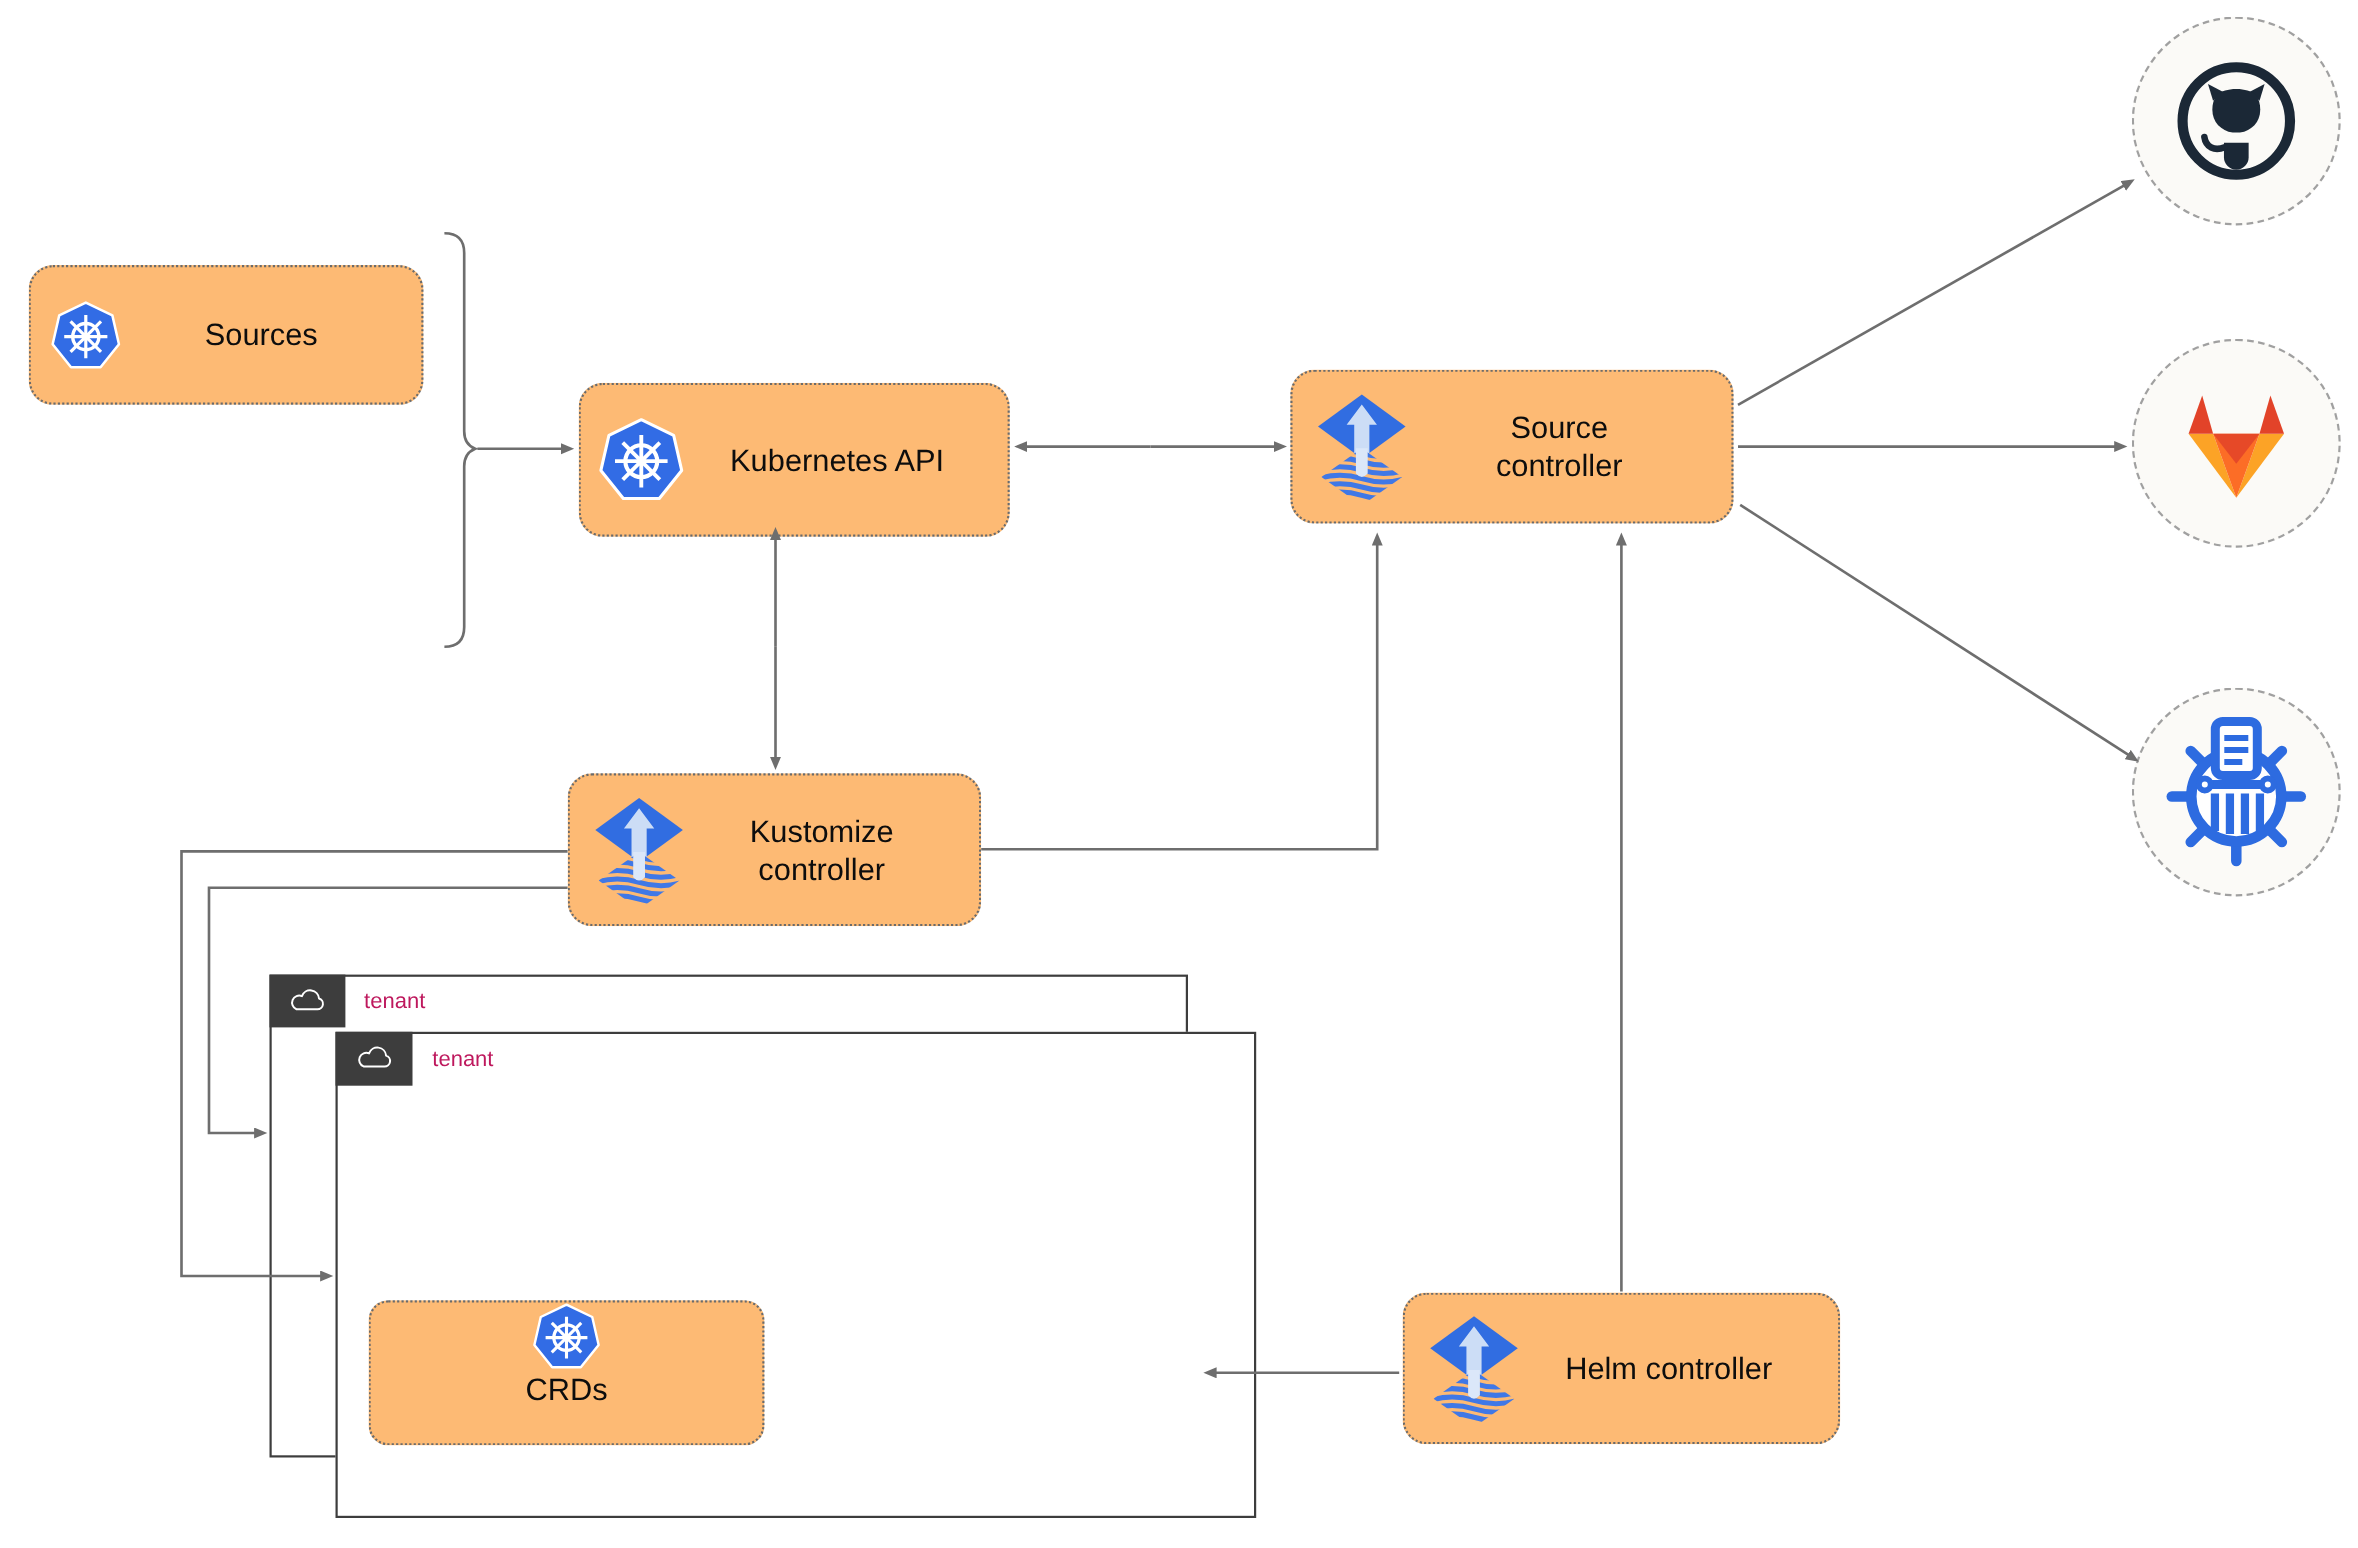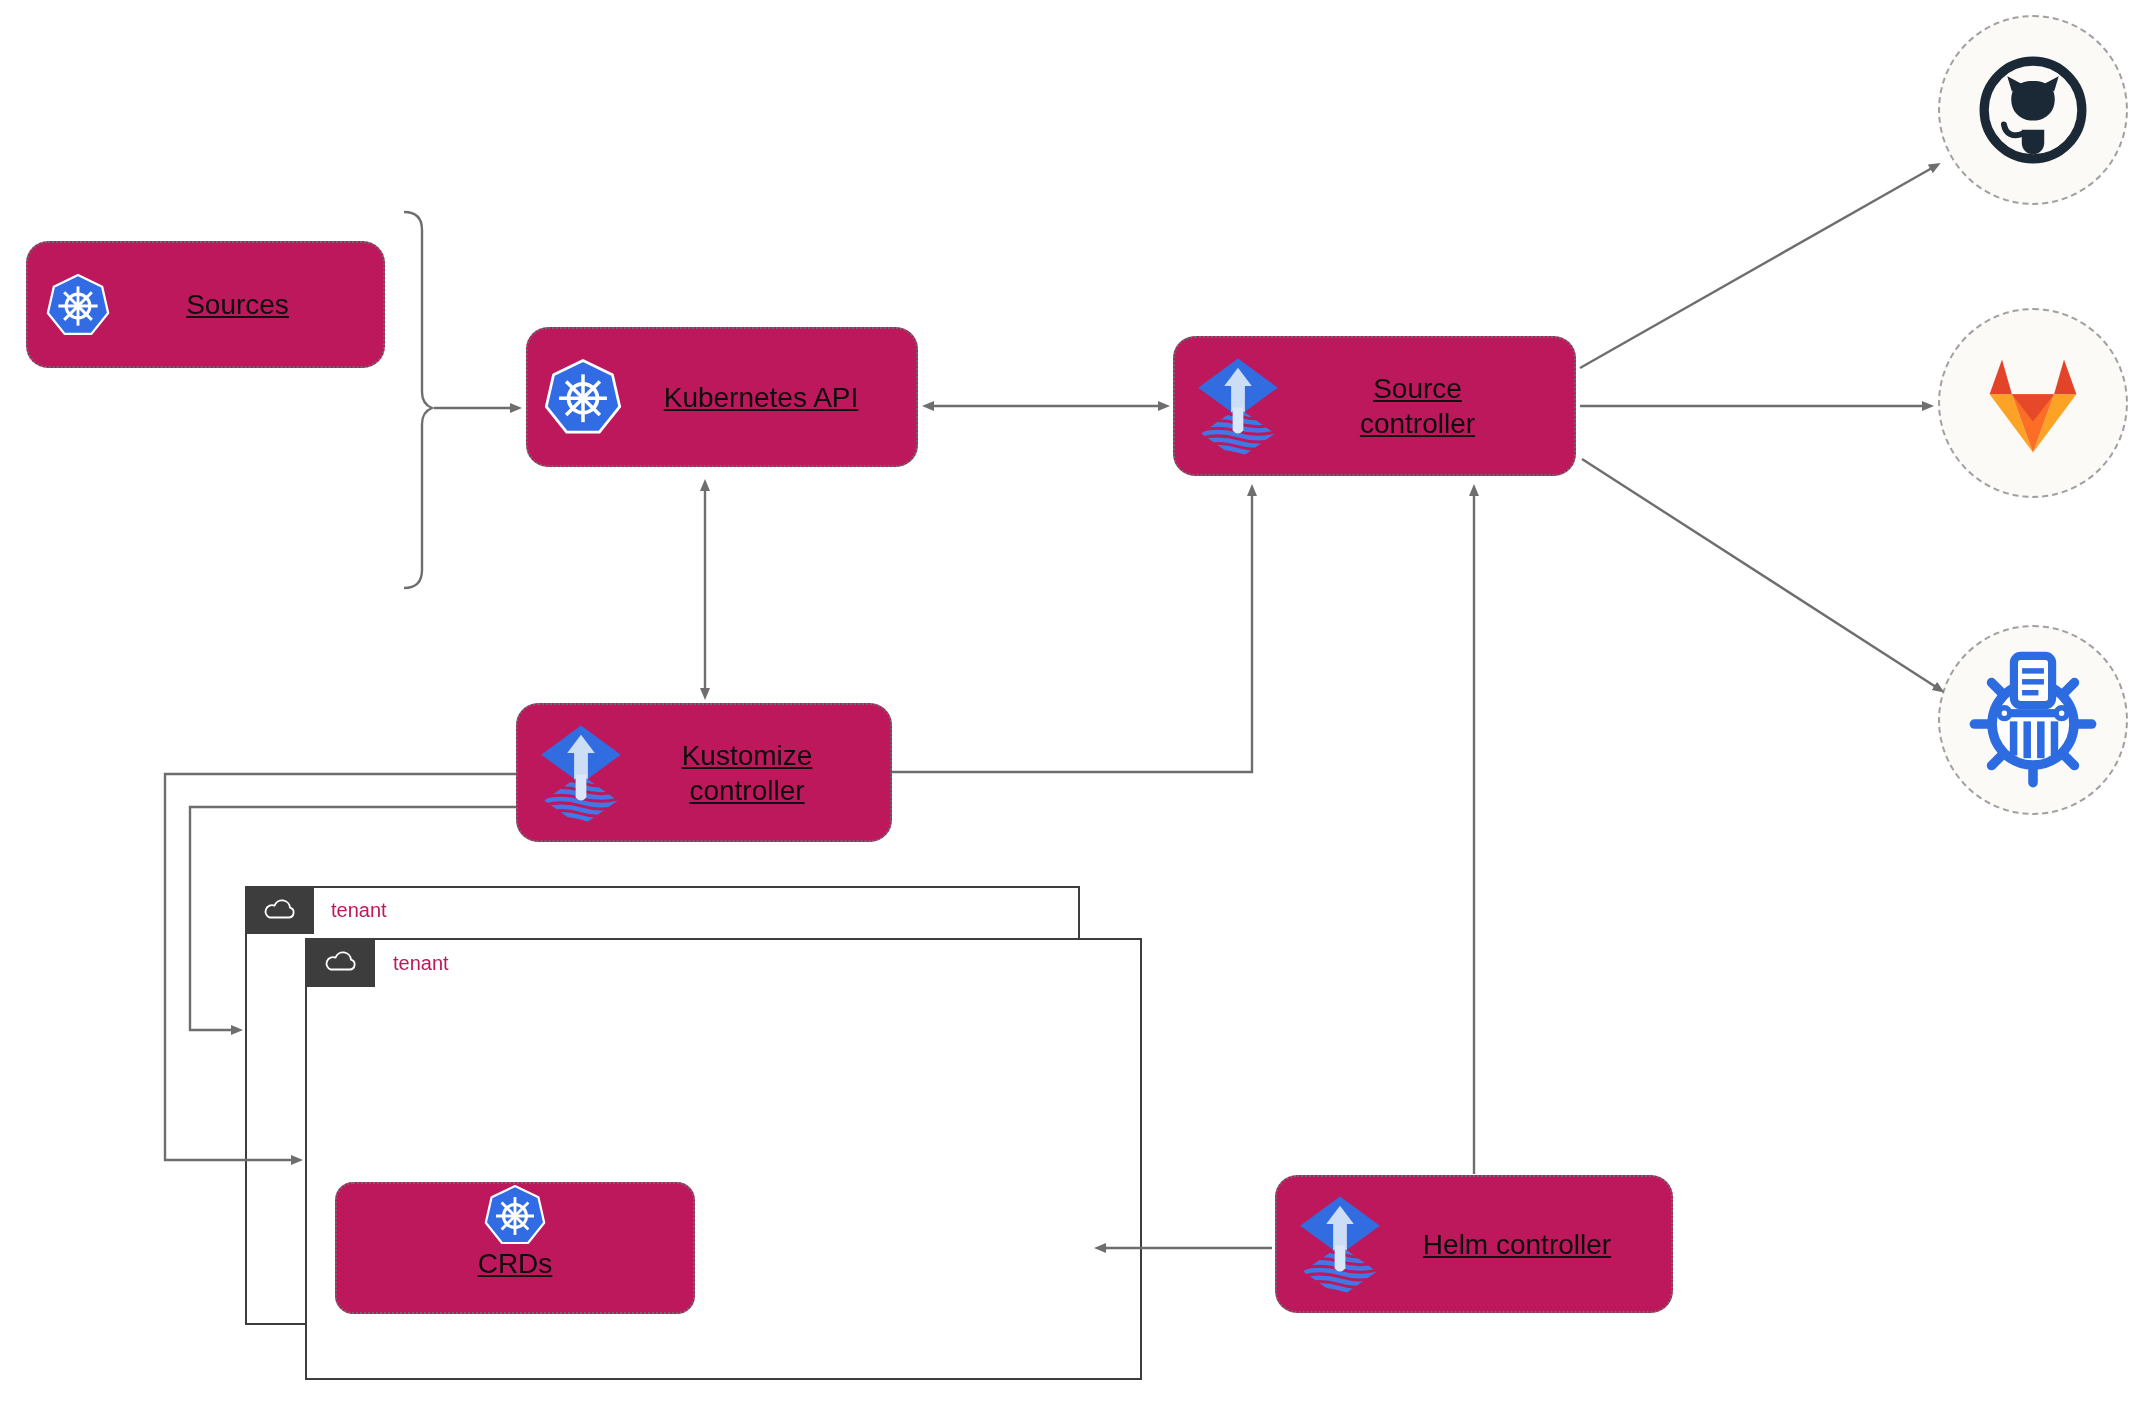--- a/index.html
+++ b/index.html
@@ -1,20 +1,20 @@
 <!DOCTYPE html>
 <html><head>
 <meta charset="utf-8">
 <style>
   html,body{margin:0;padding:0;background:#ffffff;}
   .canvas{position:relative;width:2144px;height:1407px;background:#ffffff;overflow:hidden;
           font-family:"Liberation Sans", sans-serif;color:#111;}
   
-  .node{position:absolute;background:#be185d;border:2px dotted #6b6b6b;border-radius:22px;
-        display:flex;align-items:center;box-sizing:border-box;text-decoration:underline;}
+  .node{position:absolute;background:#fdba74;border:2px dotted #6b6b6b;border-radius:22px;
+        display:flex;align-items:center;box-sizing:border-box;}
   .node .label{flex:1;text-align:center;font-size:28px;color:#0d0d0d;line-height:1.25;}
   .node .icon-wrap{display:flex;align-items:center;justify-content:center;}
   
   .tenant{position:absolute;background:#ffffff;border:2.5px solid #3d3d3d;box-sizing:border-box;}
   .chip{position:absolute;left:-2.5px;top:-2.5px;background:#3d3d3d;display:flex;align-items:center;justify-content:center;}
   .tenant-label{position:absolute;font-size:20px;color:#be185d;}
   
   .endpoint{position:absolute;width:190px;height:190px;border-radius:50%;
             border:2px dashed #a0a0a0;background:#fbfaf7;box-sizing:border-box;
             display:flex;align-items:center;justify-content:center;}
@@ -55,21 +55,21 @@
             <line x1="44.4" y1="18.6" x2="17.6" y2="45.4"></line>
         </g>
         <circle cx="31" cy="32" r="11.5" fill="none" stroke="#fff" stroke-width="3"></circle>
         <circle cx="31" cy="32" r="3.4" fill="#fff"></circle>
       </svg>
     </span>
     <span class="label">Sources</span>
   </div>
 
 
-  <div class="node top" style="left:526px;top:327px;width:392px;height:140px;padding:0 16px;">
+  <div class="node top" style="left:526px;top:348px;width:392px;height:140px;padding:0 16px;">
     <span class="icon-wrap">
       <svg width="78" height="78" viewBox="0 0 62 62">
         <polygon points="31,2 54.4,13.3 60.2,38.7 44,59 18,59 1.8,38.7 7.6,13.3" fill="#326ce5" stroke="#fff" stroke-width="2.2" stroke-linejoin="round"></polygon>
         <g stroke="#fff" stroke-width="2.8">
           <line x1="31" y1="13" x2="31" y2="51"></line>
             <line x1="12" y1="32" x2="50" y2="32"></line>
           <line x1="17.6" y1="18.6" x2="44.4" y2="45.4"></line>
             <line x1="44.4" y1="18.6" x2="17.6" y2="45.4"></line>
         </g>
         <circle cx="31" cy="32" r="11.5" fill="none" stroke="#fff" stroke-width="3"></circle>

